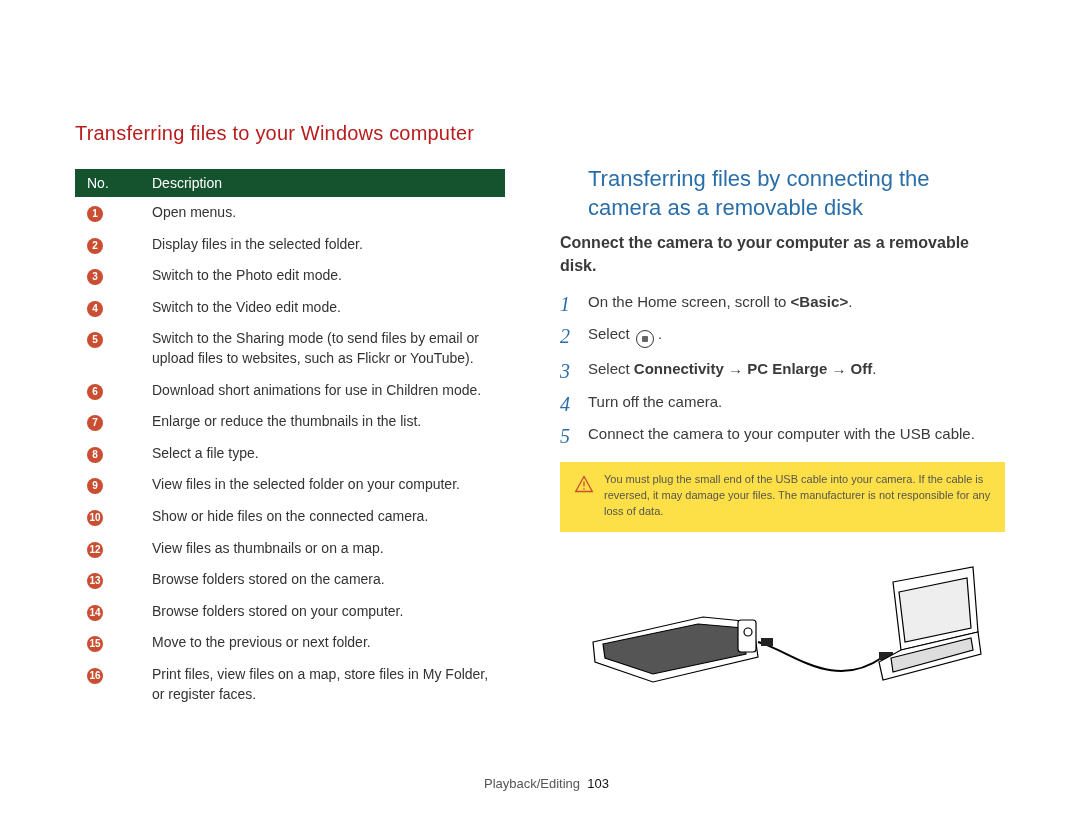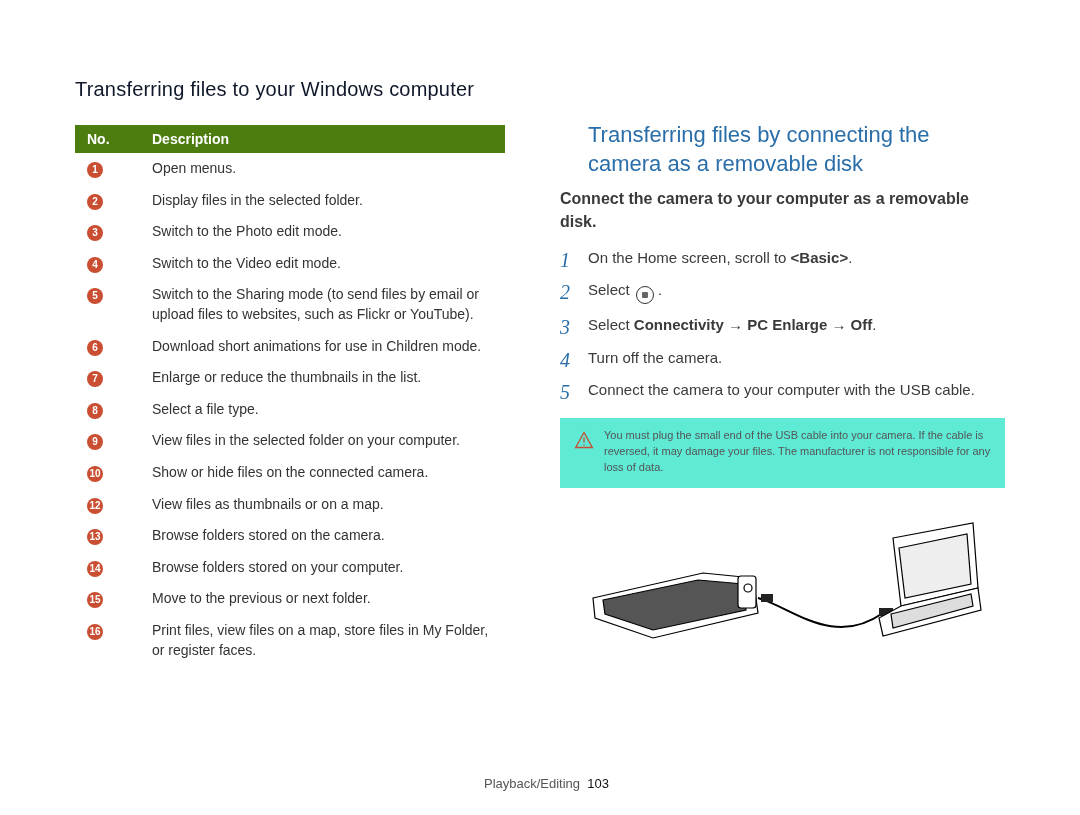--- a/index.html
+++ b/index.html
@@ -13,48 +13,49 @@
     font-size: 15px;
     font-weight: 300;
   }
   .page {
     box-sizing: border-box;
     padding: 78px 60px 0 75px;
     position: relative;
     height: 100%;
   }
   .header-title {
-    color: #0f172a;
+    color: #b91c1c;
     font-size: 20px;
     font-weight: 300;
     letter-spacing: 0.2px;
     margin-bottom: 24px;
+    margin-top: 44px;
   }
   .columns {
     display: flex;
     gap: 55px;
   }
   .left-col {
     width: 430px;
     flex: 0 0 auto;
   }
   .right-col {
     width: 445px;
     flex: 0 0 auto;
   }
   .desc-table {
     width: 100%;
     border-collapse: collapse;
     font-size: 14px;
   }
   .desc-table thead th {
-    background: #4d7c0f;
+    background: #14532d;
     color: #fff;
     text-align: left;
-    font-weight: 700;
+    font-weight: 400;
     padding: 6px 8px 6px 12px;
   }
   .desc-table thead th:first-child { width: 45px; }
   .desc-table tbody td {
     padding: 6px 6px 6px 12px;
     vertical-align: top;
     line-height: 1.4;
     color: #333;
   }
   .num-badge {
@@ -117,21 +118,21 @@
     margin-left: 2px;
   }
   .select-icon::after {
     content: "";
     width: 6px; height: 6px;
     background: #666;
     border-radius: 1px;
     transform: rotate(0deg);
   }
   .note-box {
-    background: #5eead4;
+    background: #fde047;
     padding: 10px 14px 12px 14px;
     font-size: 11px;
     line-height: 1.45;
     color: #555;
     display: flex;
     gap: 10px;
     margin-top: 6px;
   }
   .warn-icon {
     flex: 0 0 auto;

